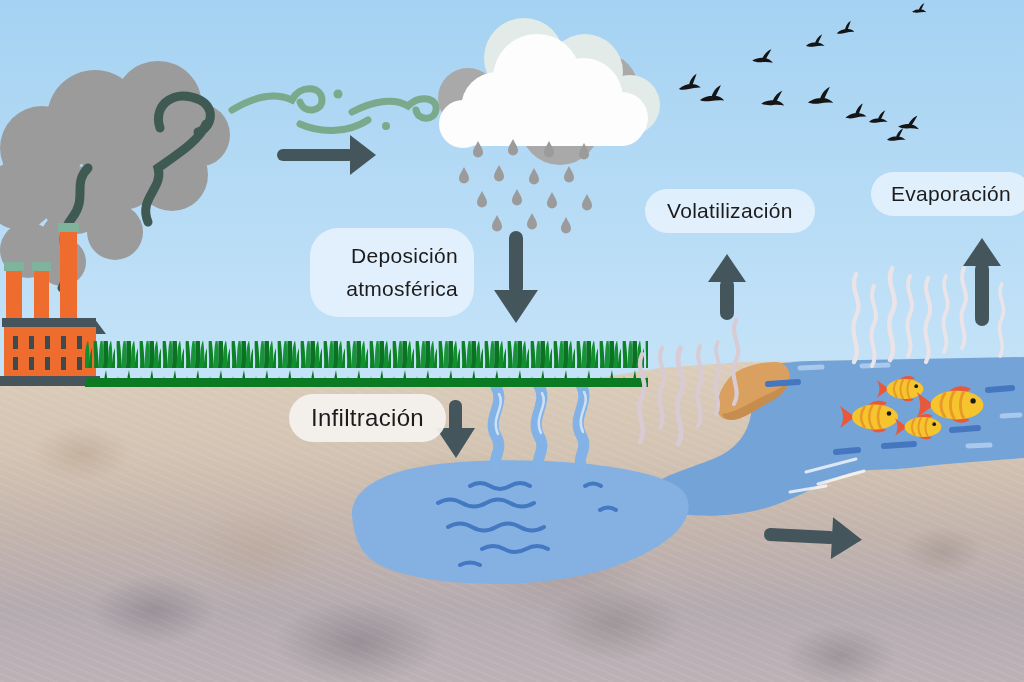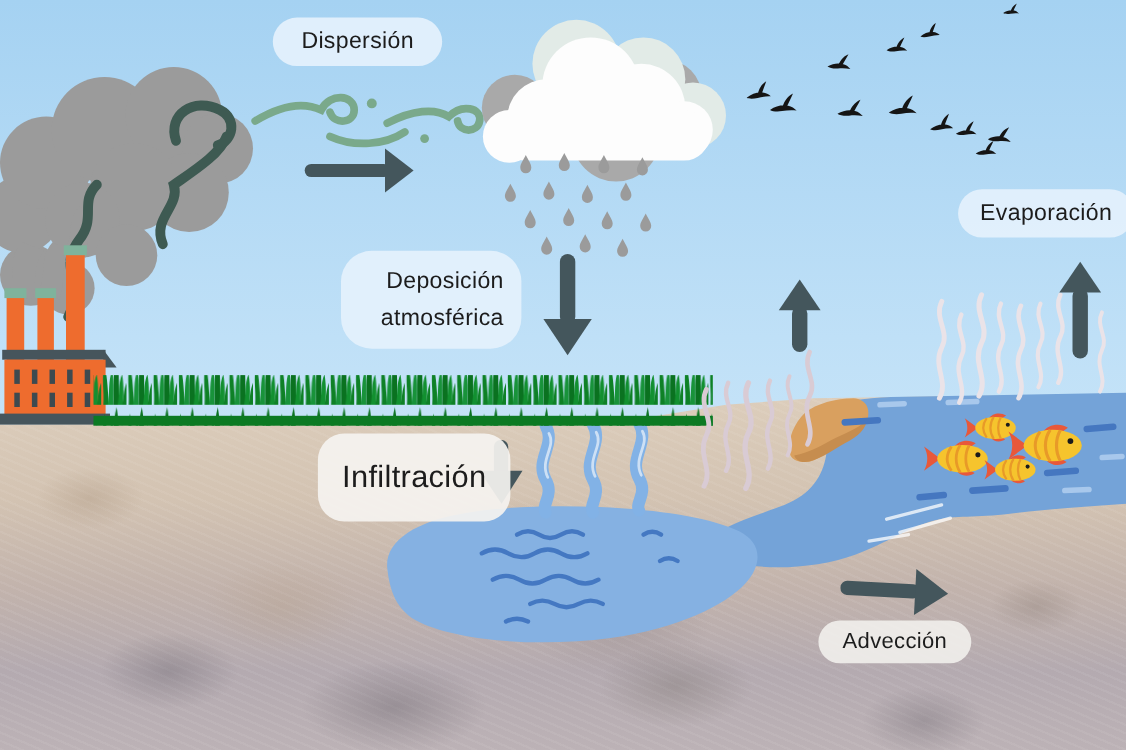--- a/index.html
+++ b/index.html
@@ -25,21 +25,21 @@
   .art{position:absolute;inset:0;}
   .pill{position:absolute;border-radius:24px;color:var(--text,#1c1c1c);
         font-size:21px;letter-spacing:.3px;white-space:nowrap;}
   .pill-sky{background:rgba(227,240,252,.95);}
   .pill-ground{background:rgba(245,243,240,.92);}
   .lbl-dispersion{left:248px;top:16px;padding:10px 26px;}
   .lbl-deposicion{left:310px;top:228px;width:132px;padding:12px 16px;
                   text-align:right;white-space:normal;line-height:1.55;border-radius:28px;}
   .lbl-volatilizacion{left:645px;top:189px;padding:10px 22px;}
   .lbl-evaporacion{left:871px;top:172px;padding:10px 20px;}
-  .lbl-infiltracion{left:289px;top:394px;padding:24px 22px;font-size:28px;}
+  .lbl-infiltracion{left:289px;top:394px;padding:10px 22px;font-size:24px;}
   .lbl-adveccion{left:744px;top:564px;padding:8px 22px;font-size:20px;background:rgba(245,243,240,.85);}
   
   .c-smoke{fill:var(--smoke,#9b9b9b);}
   .c-wisp{stroke:var(--smoke-wisp,#3e5a52);fill:none;stroke-width:9;stroke-linecap:round;}
   .c-orange{fill:var(--factory-orange,#ee6c2e);}
   .c-slate{fill:var(--factory-slate,#46555c);}
   .c-collar{fill:var(--chimney-collar,#7fb39c);}
   .c-win{fill:#3d4a50;}
   .c-wind{stroke:var(--wind,#7aa98b);fill:none;stroke-width:7;stroke-linecap:round;}
   .c-winddot{fill:var(--wind,#7aa98b);}
@@ -305,18 +305,17 @@
       <rect x="975" y="262" width="14" height="64" rx="7"></rect>
       <polygon points="963,266 1001,266 982,238"></polygon>
     </g>
 
     <g class="c-arrow" transform="rotate(3 810 537)">
       <rect x="764" y="530" width="72" height="13" rx="6"></rect>
       <polygon points="832,516 862,537 832,558"></polygon>
     </g>
   </svg>
 
-  <div class="pill pill-sky lbl-dispersion">Dispersión</div>
   <div class="pill pill-sky lbl-deposicion">Deposición atmosférica</div>
+  <div class="pill pill-sky lbl-volatilizacion">Volatilización</div>
   <div class="pill pill-sky lbl-evaporacion">Evaporación</div>
   <div class="pill pill-ground lbl-infiltracion">Infiltración</div>
-  <div class="pill pill-ground lbl-adveccion">Advección</div>
 </div>
 
 </body></html>

